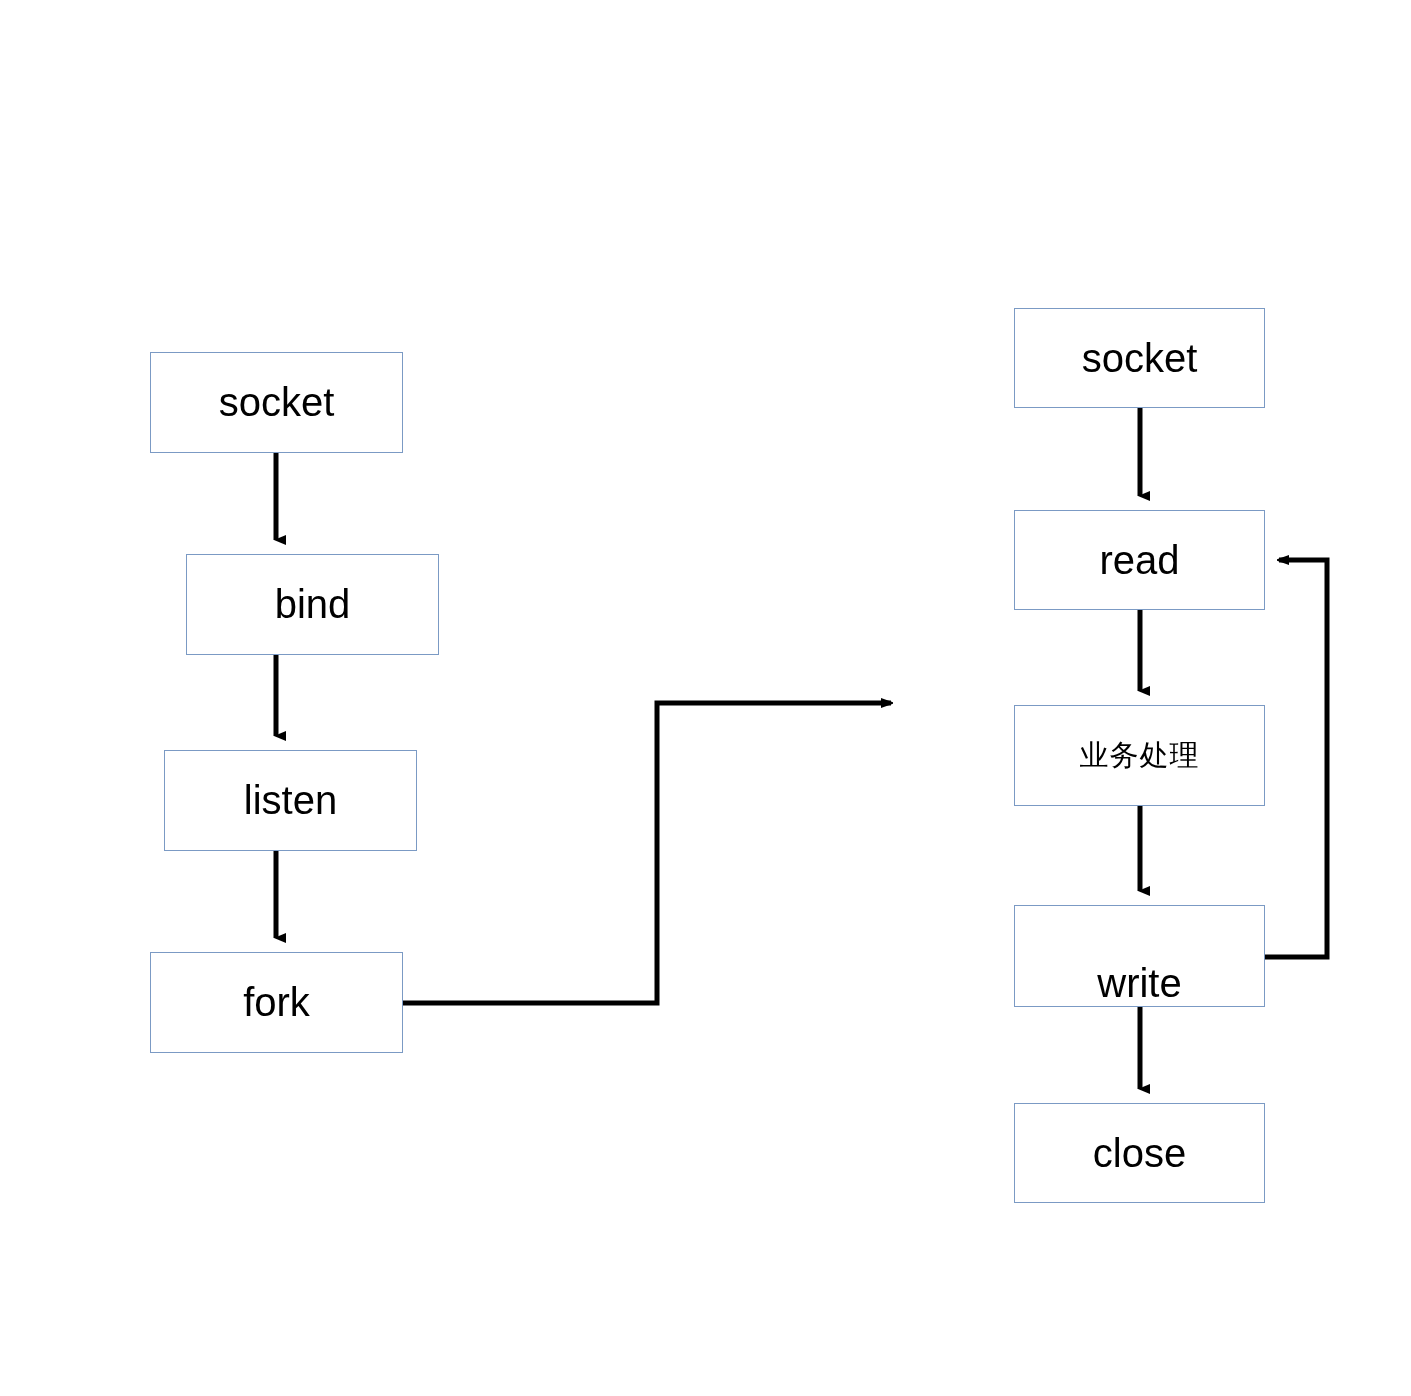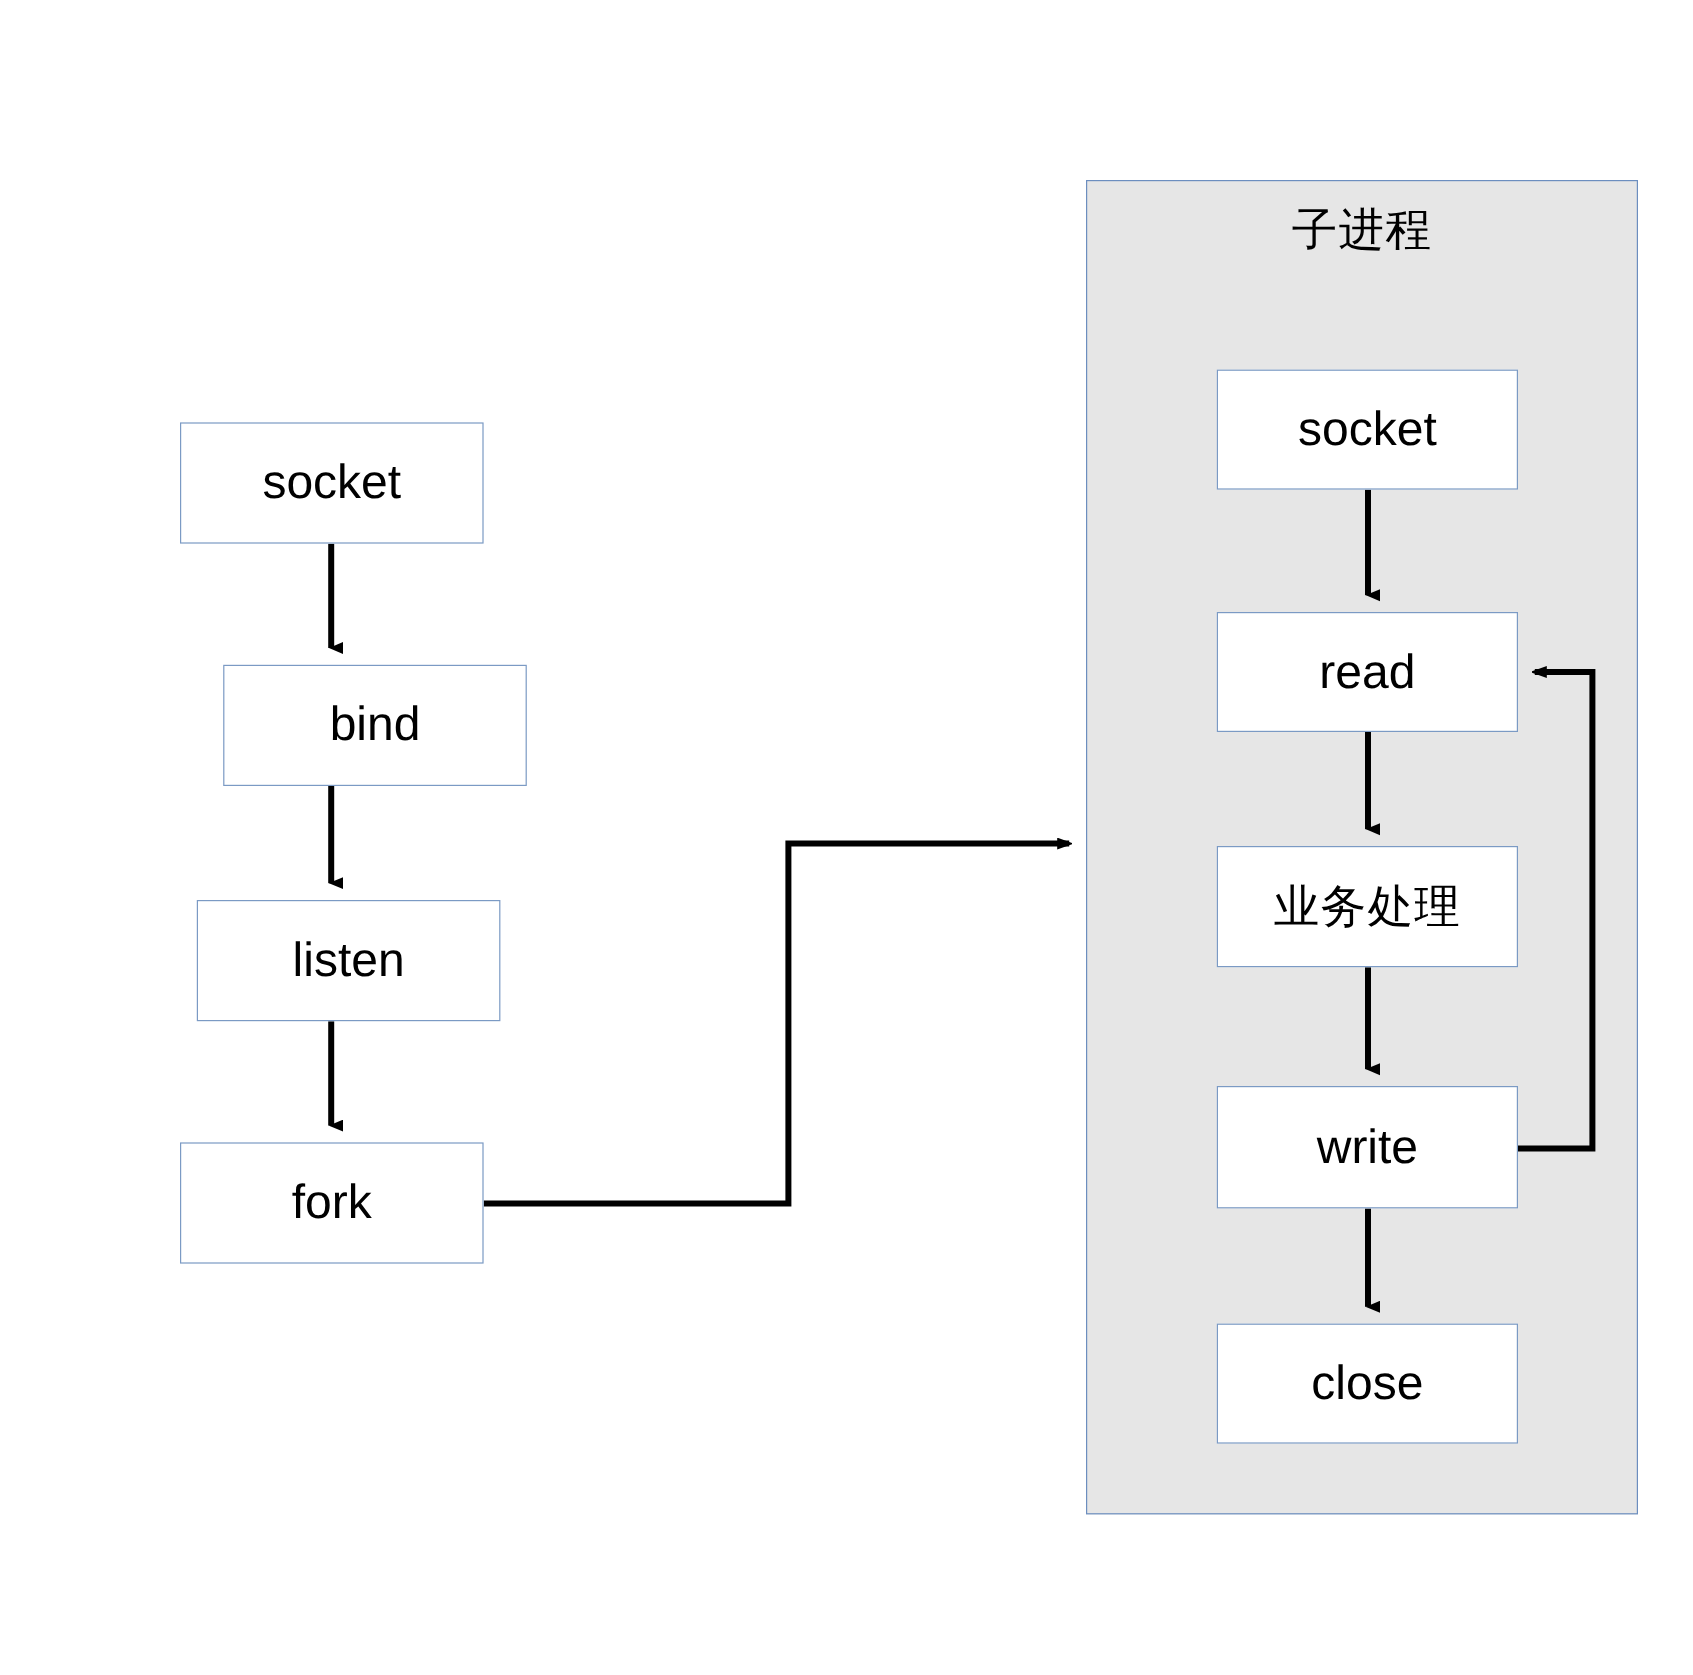--- a/index.html
+++ b/index.html
@@ -39,42 +39,39 @@
     background: #ffffff;
     border: 1.5px solid #7b9ac4;
     box-sizing: border-box;
     display: flex;
     align-items: center;
     justify-content: center;
     font-size: 40px;
     color: #000000;
   }
   .node-box.cjk {
-    font-size: 38px;
+    font-size: 29px;
     letter-spacing: 1px;
   }
   svg.edges {
     position: absolute;
     left: 0;
     top: 0;
     width: 1411px;
     height: 1396px;
     overflow: visible;
     pointer-events: none;
   }
 </style>
 </head>
 <body>
 
 <div id="canvas">
 
 
-  <div class="container-box" style="left: 905px; top: 150px; width: 460px; height: 1112px;">
-    <div class="container-title" style="top: 22px;">子进程</div>
-  </div>
 
   <svg class="edges" viewBox="0 0 1411 1396">
     <defs>
       <marker id="arrow-down" markerWidth="12" markerHeight="12" refX="5" refY="10" orient="auto" markerUnits="userSpaceOnUse">
         <path d="M 0 0 L 10 0 L 5 12 Z" fill="#000000"></path>
       </marker>
       <marker id="arrow-right" markerWidth="12" markerHeight="12" refX="10" refY="5" orient="auto" markerUnits="userSpaceOnUse">
         <path d="M 0 0 L 14 5 L 0 10 Z" fill="#000000"></path>
       </marker>
       <marker id="arrow-left" markerWidth="12" markerHeight="12" refX="10" refY="5" orient="auto" markerUnits="userSpaceOnUse">
@@ -109,21 +106,21 @@
       </div>
       <div class="node-box" style="left: 1014px; top: 308px; width: 251px; height: 100px;">
         <span>socket</span>
       </div>
       <div class="node-box" style="left: 1014px; top: 510px; width: 251px; height: 100px;">
         <span>read</span>
       </div>
       <div class="node-box cjk" style="left: 1014px; top: 705px; width: 251px; height: 101px;">
         <span>业务处理</span>
       </div>
-      <div class="node-box" style="left: 1014px; top: 905px; width: 251px; height: 102px;">
+      <div class="node-box" style="left: 1014px; top: 905px; width: 251px; height: 102px; align-items: flex-end;">
         <span>write</span>
       </div>
       <div class="node-box" style="left: 1014px; top: 1103px; width: 251px; height: 100px;">
         <span>close</span>
       </div>
     </div>
 
 </div>
 
 </body></html>

